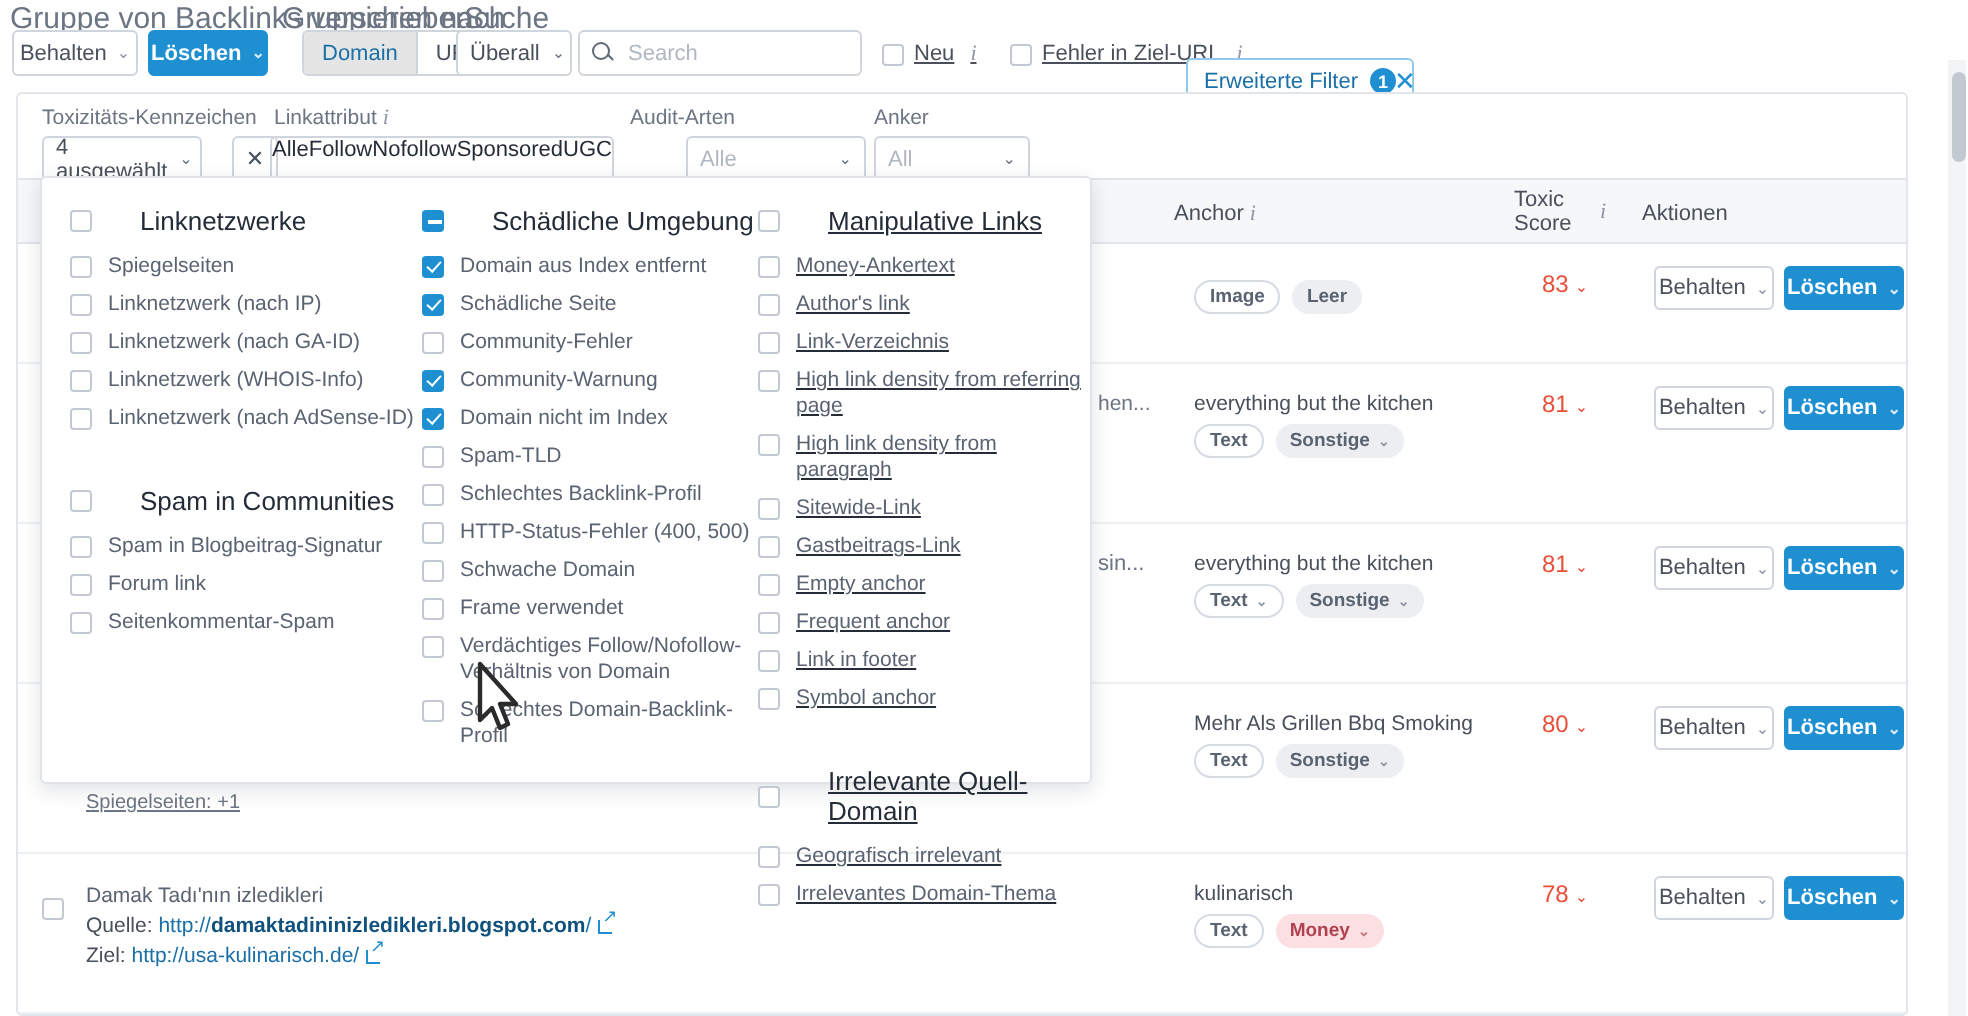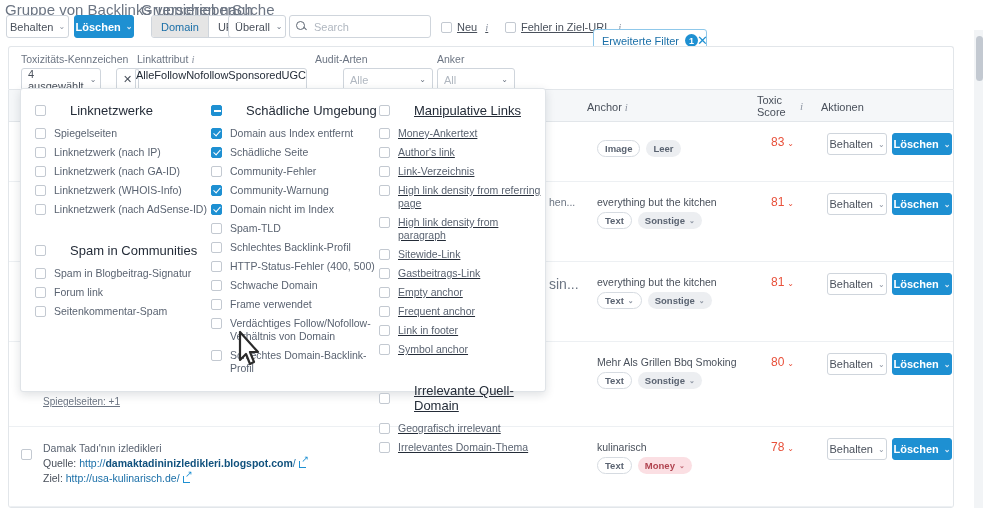--- a/index.html
+++ b/index.html
@@ -409,21 +409,21 @@
             </div>
             <div class="btn btn-primary" style="width: 60px;">
               <span>Löschen</span>
               <span class="caret">⌄</span>
             </div>
           </div>
         </div>
         <div class="row" style="top: 172px; height: 80px;">
           <span class="chk row-cb" style="top: 22px;"></span>
           <div class="row-left" style="top: 14px;"></div>
-          <div style="position: absolute; left: 540px; top: 14px; font-size: 14px; color: rgb(108, 117, 131);">sin...</div>
+          <div style="position: absolute; left: 540px; top: 14px; font-size: 11px; color: rgb(108, 117, 131);">sin...</div>
           <div class="row-anchor" style="top: 14px;">
             <div>everything but the kitchen</div>
             <div class="tags">
               <span class="tag tag-outline">
                 <span>Text</span>
                 <span class="caret">⌄</span>
               </span>
               <span class="tag tag-grey">
                 <span>Sonstige</span>
                 <span class="caret">⌄</span>

